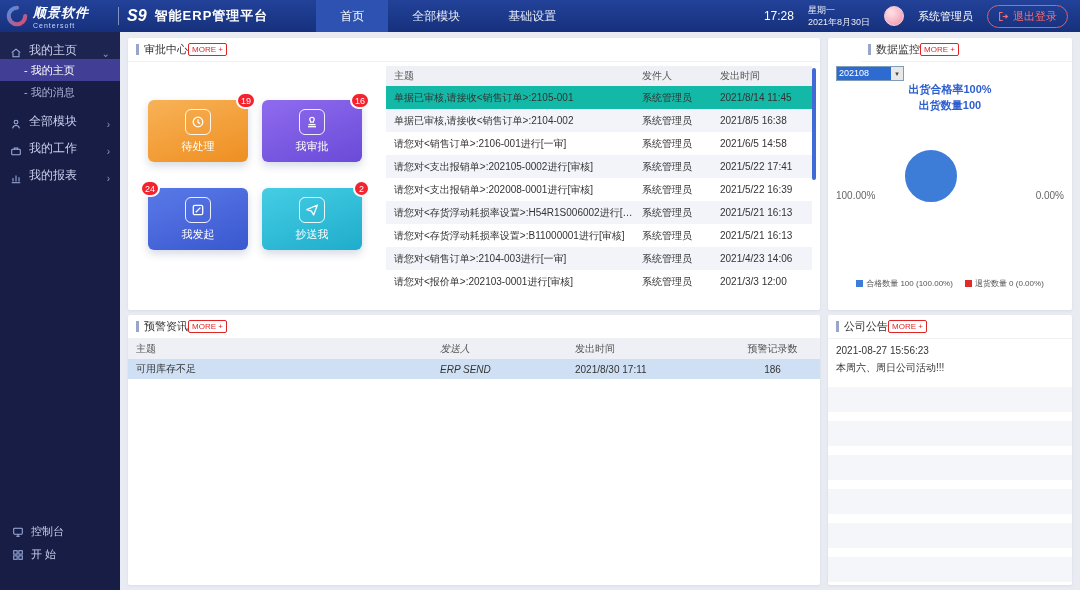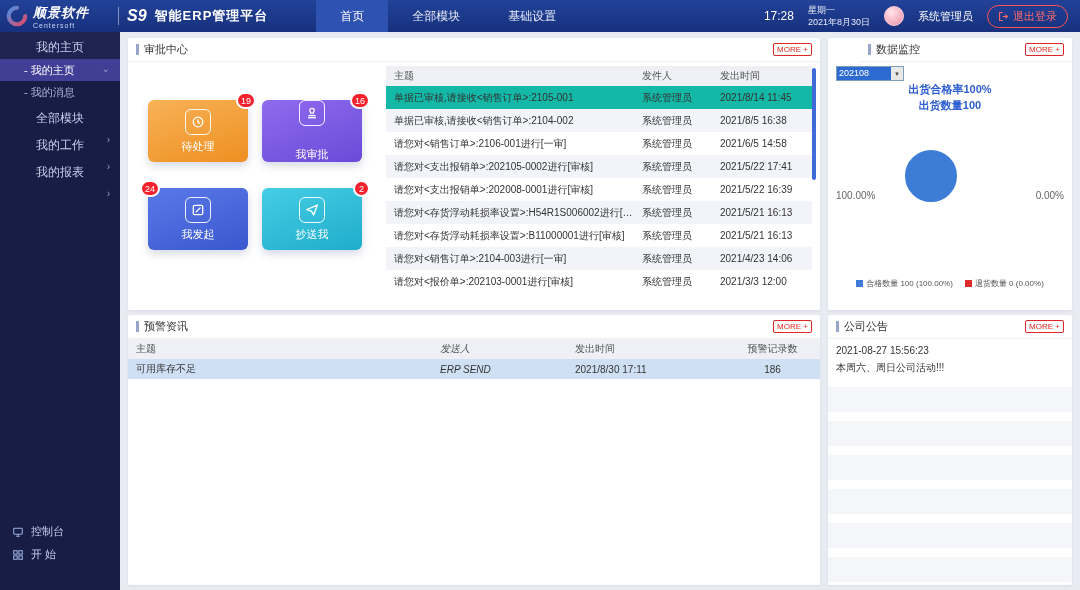--- a/index.html
+++ b/index.html
@@ -21,47 +21,47 @@
   .top-right { margin-left:auto; display:flex; align-items:center; gap:14px; padding-right:12px; }
   .clock { font-size:12px; }
   .datebox { font-size:9px; line-height:1.35; text-align:left; color:#e8ecf8; }
   .avatar { width:20px; height:20px; border-radius:50%; background:radial-gradient(circle at 35% 30%,#ffe3ea,#f4a9bc 70%,#e98aa5); border:1px solid #f8cdd9; }
   .username { font-size:11px; }
   .logout { display:flex; align-items:center; gap:4px; background:transparent; border:1px solid #ff5252; color:#ff6b6b;
     border-radius:12px; padding:3px 10px; font-size:11px; cursor:pointer; font-family:inherit; }
 
   
   .sidebar { position:absolute; top:32px; left:0; width:120px; height:558px; background:#171d44; color:#c9cfee; }
-  .side-item { height:27px; display:flex; align-items:center; gap:7px; padding:0 10px; font-size:12px; cursor:pointer;flex-direction:column; }
+  .side-item { height:27px; display:flex; align-items:flex-end; gap:7px; padding:0 10px; font-size:12px; cursor:pointer; }
   .side-item.group { background:#1d244f; }
   .side-item .chev { margin-left:auto; font-size:10px; color:#8d98c8; }
   .sub-item { height:22px; line-height:22px; padding-left:24px; font-size:11px; color:#aeb5da; cursor:pointer; }
   .sub-item.active { background:#413e96; color:#fff; }
   .side-foot { position:absolute; bottom:24px; left:0; width:120px; }
   .foot-row { display:flex; align-items:center; gap:7px; padding:4px 12px; font-size:11px; color:#c9cfee; cursor:pointer; }
 
   
   .main { position:absolute; top:32px; left:120px; width:960px; height:558px; background:#e9ebf2; }
   .panel { position:absolute; background:#fff; border-radius:2px; box-shadow:0 1px 3px rgba(40,60,120,.08); }
-  .panel-head { height:24px; display:flex; align-items:center; justify-content:space-between; padding:0 8px; border-bottom:1px solid #f0f1f5; }
+  .panel-head { height:24px; display:flex; align-items:center; padding:0 8px; border-bottom:1px solid #f0f1f5; }
   .panel-title { font-size:11px; color:#333; display:flex; align-items:center; }
   .panel-title::before { content:""; display:inline-block; width:3px; height:11px; background:#9aa6c9; margin-right:5px; }
   .more-tag { font-size:8px; color:#e02525; border:1px solid #e02525; border-radius:2px; padding:0 3px; line-height:11px; cursor:pointer; }
 
   .panel-approval { left:8px; top:6px; width:692px; height:272px; }
   .panel-monitor  { left:708px; top:6px; width:244px; height:272px;padding-left:32px; }
   .panel-alerts   { left:8px; top:283px; width:692px; height:270px; }
   .panel-announce { left:708px; top:283px; width:244px; height:270px; }
 
   
   .tiles { position:absolute; left:20px; top:62px; display:grid; grid-template-columns:100px 100px; grid-template-rows:62px 62px; gap:26px 14px; }
   .tile { border-radius:6px; color:#fff; display:flex; flex-direction:column; align-items:center; justify-content:center; gap:4px;
     position:relative; cursor:pointer; box-shadow:0 4px 8px rgba(30,50,110,.18); }
   .tile-orange { background:linear-gradient(160deg,#f8b257,#ee8f21); }
-  .tile-purple { background:linear-gradient(160deg,#8f6bee,#6a4bd8);justify-content:space-between; }
+  .tile-purple { background:linear-gradient(160deg,#8f6bee,#6a4bd8); }
   .tile-blue   { background:linear-gradient(160deg,#5a79e8,#3a58cf); }
   .tile-cyan   { background:linear-gradient(160deg,#45cde4,#1fadcc); }
   .ticon { width:26px; height:26px; border:1.5px solid rgba(255,255,255,.9); border-radius:6px; display:flex; align-items:center; justify-content:center; }
   .tlabel { font-size:11px; }
   .badge { position:absolute; top:-8px; right:-8px; min-width:17px; height:17px; border-radius:9px; background:#f5222d; color:#fff;
     font-size:9px; display:flex; align-items:center; justify-content:center; padding:0 3px; border:2px solid #fff; }
   .badge-left { right:auto; left:-8px; }
 
   
   .atable { position:absolute; left:258px; top:28px; width:426px; }

